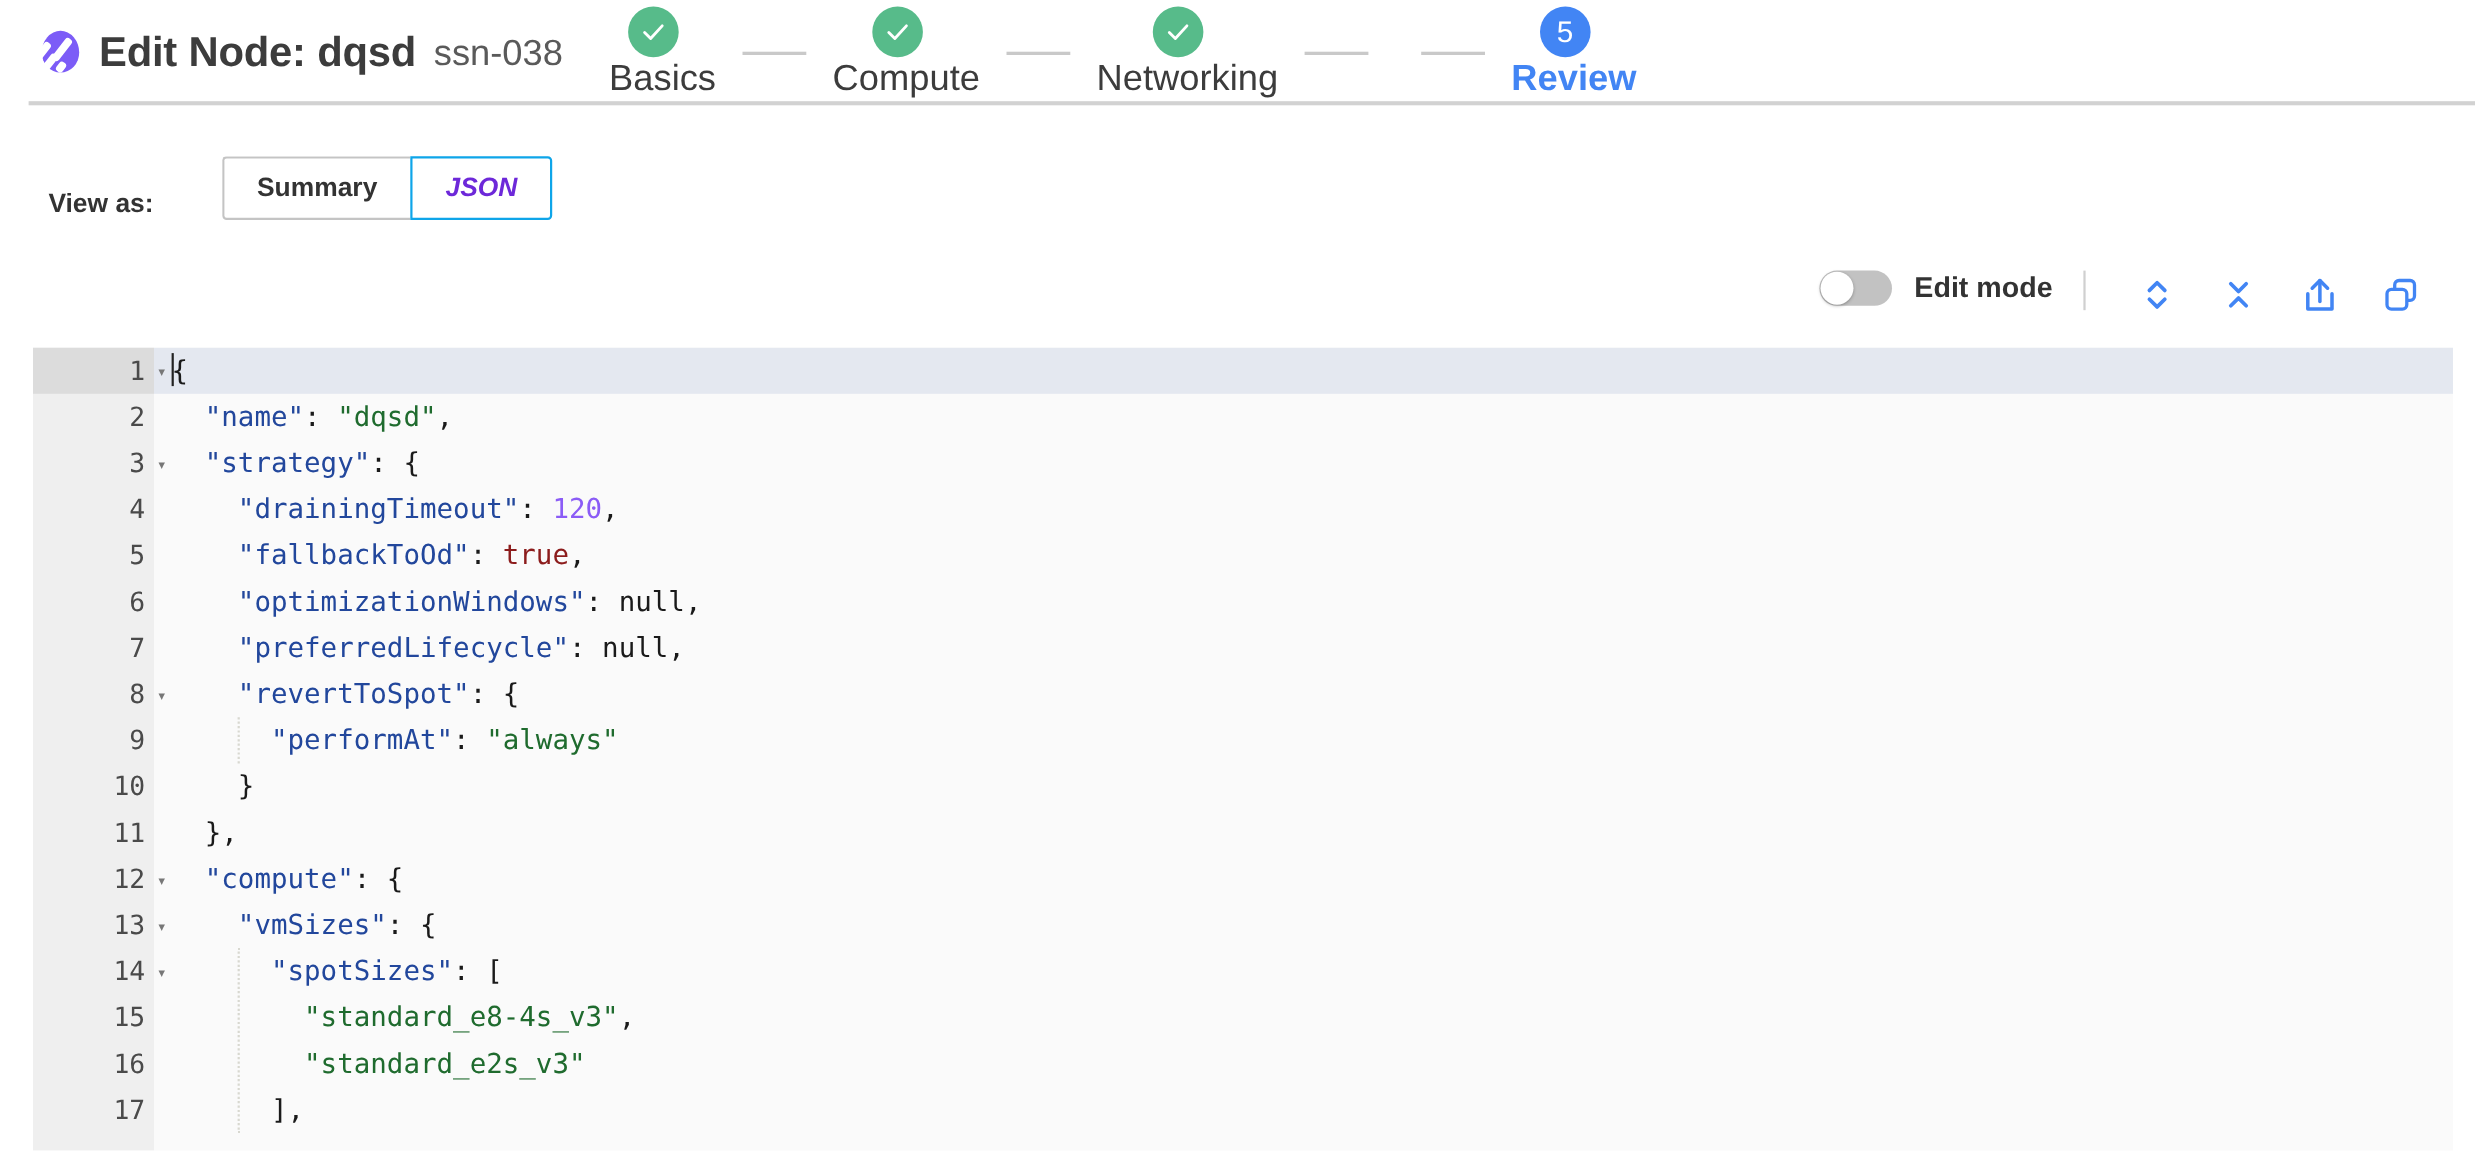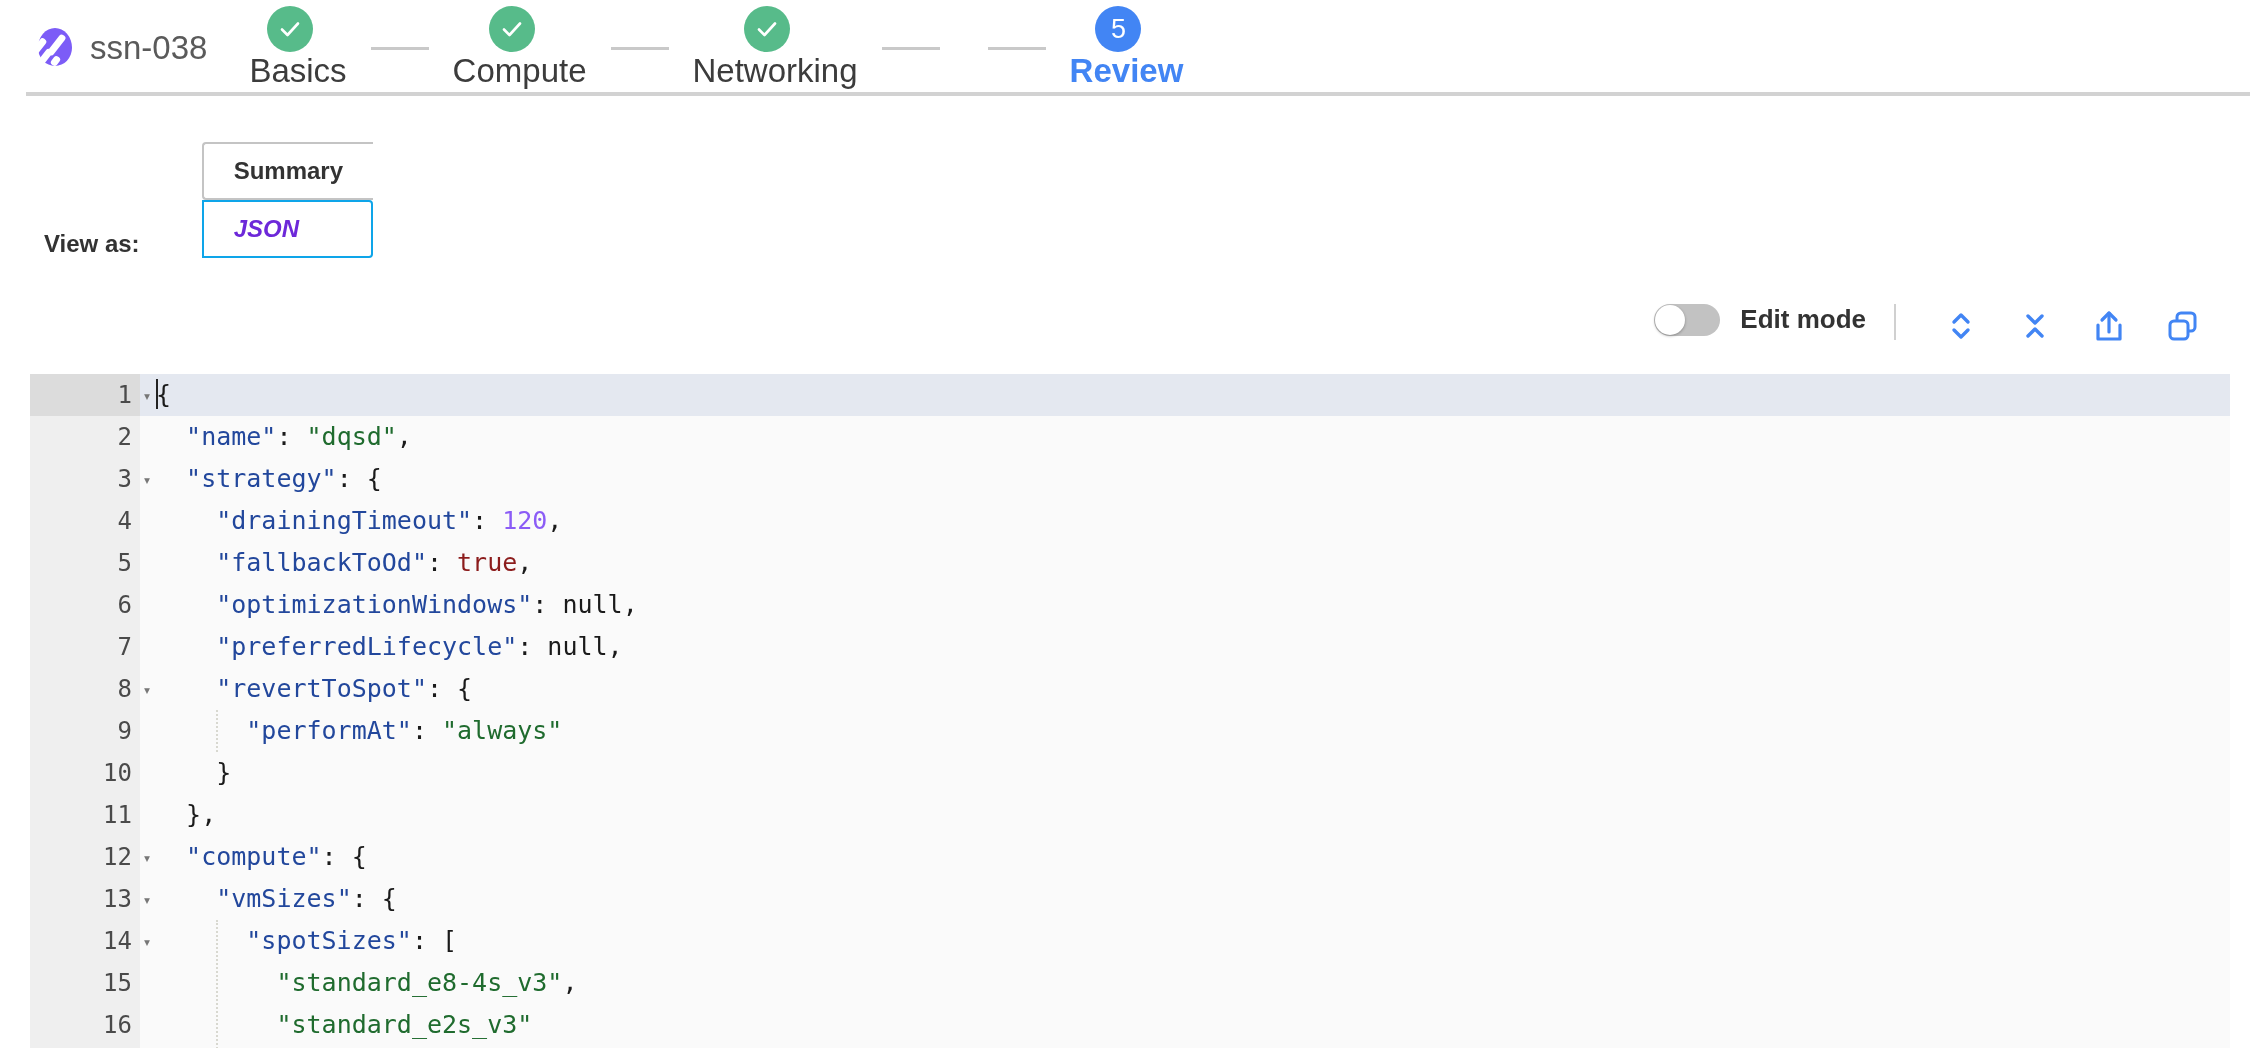--- a/index.html
+++ b/index.html
@@ -116,21 +116,21 @@
     display: flex;
     align-items: flex-end;
     padding: 46px 0 0 44px;
   }
   .viewas-label {
     font-size: 24px;
     font-weight: bold;
     color: #333333;
     margin-right: 62px;
   }
-  .segmented { display: flex; flex-direction: column; }
+  .segmented { display: flex; }
   .seg {
     font-size: 24px;
     font-weight: bold;
     padding: 12px 30px;
     background: #ffffff;
     cursor: pointer;
     line-height: 1.25;
   }
   .seg.inactive {
     color: #333333;
@@ -279,20 +279,21 @@
 <div class="header">
 
   <div class="logo">
     <div class="blob"></div>
     <div class="streak s1"></div>
     <div class="streak s2"></div>
     <div class="streak s3"></div>
     <div class="streak s4"></div>
   </div>
 
+  <div class="title">Edit Node: dqsd</div>
   <div class="subtitle">ssn-038</div>
 
   <div class="stepper">
 
     <div class="step">
       <div class="step-circle done">
         <svg width="26" height="26" viewBox="0 0 26 26">
             <path d="M5 13.5 L10.5 19 L21 7.5" fill="none" stroke="#fff" stroke-width="2.6" stroke-linecap="round" stroke-linejoin="round"></path>
           </svg>
       </div>

